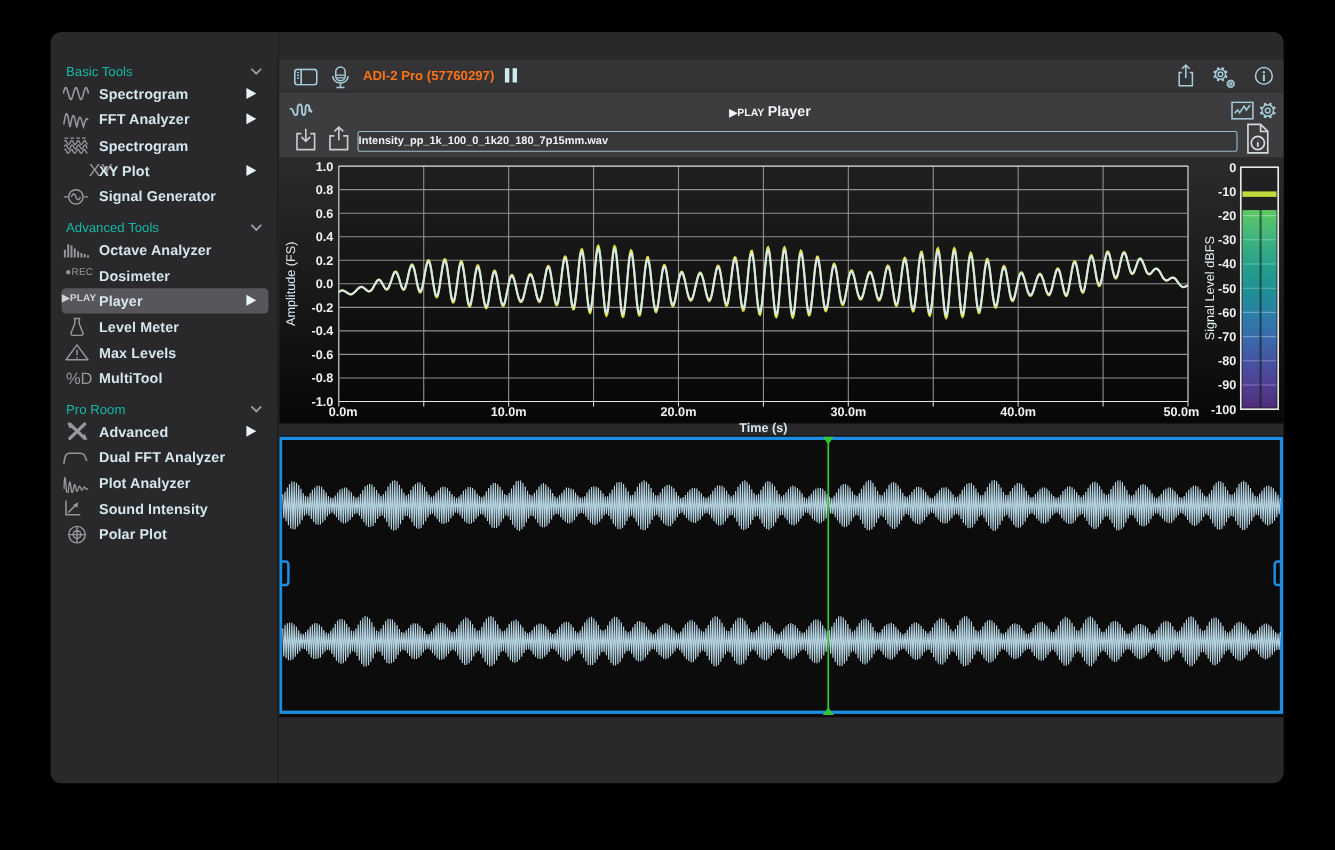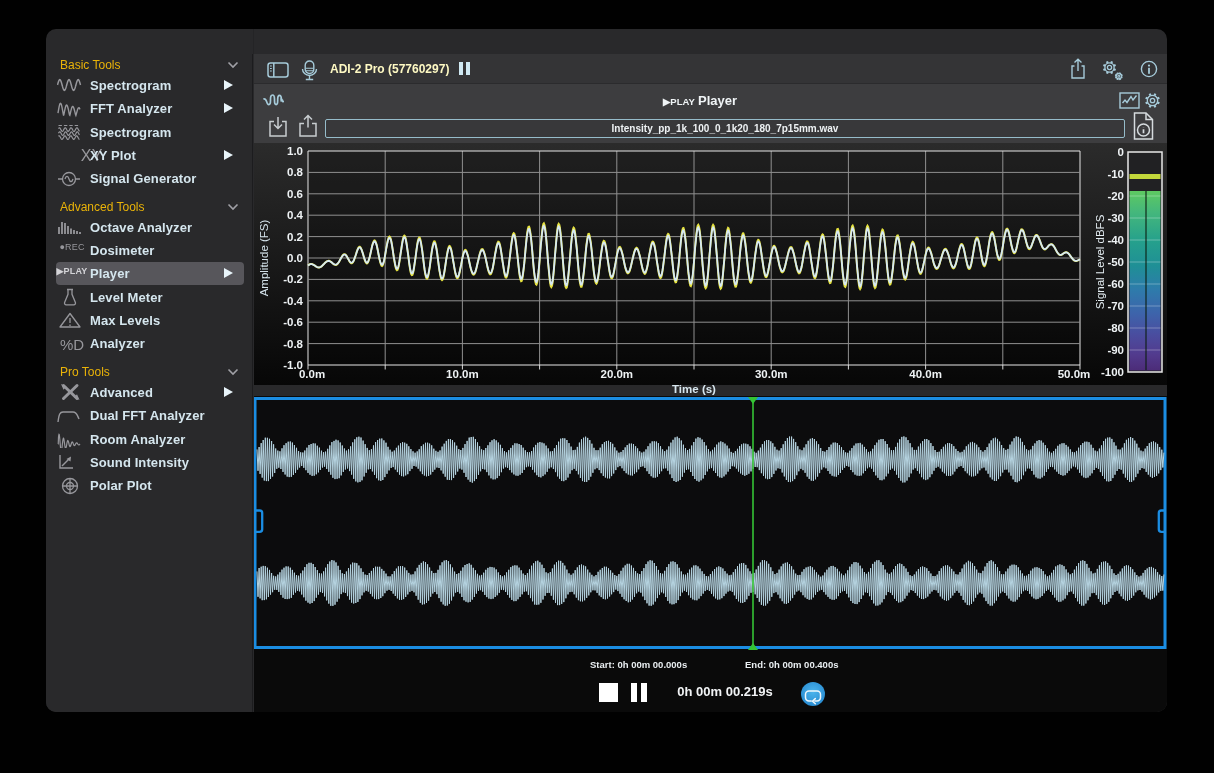--- a/index.html
+++ b/index.html
@@ -1,34 +1,34 @@
 <!DOCTYPE html>
 <html><head><meta charset="utf-8"><style>
 *{margin:0;padding:0;box-sizing:border-box}
 html,body{width:1214px;height:773px;background:#010101;overflow:hidden}
 body{font-family:"Liberation Sans",sans-serif;position:relative}
 .win{position:absolute;left:46px;top:29px;width:1121px;height:683px;border-radius:10px;overflow:hidden;background:#29292b}
 .tb{position:absolute;left:0;top:0;width:100%;height:25px;background:linear-gradient(#404042,#39393b)}
 .tl{position:absolute;top:8px;width:12px;height:12px;border-radius:50%}
 .title{position:absolute;top:0;left:208px;right:0;height:25px;line-height:27px;text-align:center;color:#cfcfd1;font-size:13px;font-weight:bold}
 .side{position:absolute;left:0;top:25px;width:207px;bottom:0;background:#29292b;border-right:1px solid #1c1c1e}
-.sh{position:absolute;left:14px;color:#eab308;font-size:12px}
+.sh{position:absolute;left:14px;color:#14b8a6;font-size:12px}
 .si{position:absolute;left:44px;color:#d5e6ee;font-size:13px;font-weight:bold;letter-spacing:.1px}
 .arr{position:absolute;left:178px;width:0;height:0;border-left:9px solid #e8f4fa;border-top:5.5px solid transparent;border-bottom:5.5px solid transparent}
 .ic{position:absolute;left:11px;width:26px;height:18px}
 .hl{position:absolute;left:9.5px;width:188px;height:23px;background:#57565b;border-radius:4px}
 .main{position:absolute;left:208px;top:25px;right:0;bottom:0}
 .row1{position:absolute;left:0;top:0;width:100%;height:30px;background:#343436;border-bottom:1px solid #2b2b2d}
 .row2{position:absolute;left:0;top:30px;width:100%;height:59px;background:#3d3d3f}
 .chart{position:absolute;left:0;top:89px;width:100%;height:242px;background:linear-gradient(#2b2b2b,#070707)}
 .wav{position:absolute;left:0;top:342px;width:100%;height:256px;background:#0a0a0a}
 .trans{position:absolute;left:0;top:598px;width:100%;height:60px;background:#0a0a0a}
 .t1{position:absolute;color:#e9eef1;font-size:9.5px}
-.devtxt{position:absolute;left:76px;top:8px;color:#fef9c3;font-size:12px;font-weight:bold}
-.fileline{position:absolute;left:71px;top:35px;width:800px;height:19px;border:1px solid #96bcca;border-radius:2px;background:#38383a;text-align:center;color:#eef2f4;font-size:10px;line-height:18px;font-weight:bold}
+.devtxt{position:absolute;left:76px;top:8px;color:#f97316;font-size:12px;font-weight:bold}
+.fileline{position:absolute;left:71px;top:35px;width:800px;height:19px;border:1px solid #96bcca;border-radius:2px;background:#38383a;color:#eef2f4;font-size:10px;line-height:18px;font-weight:bold}
 .ptxt{position:absolute;color:#f0f4f6}
 svg{position:absolute;display:block}
 </style></head><body>
 <div class="win">
 <div style="position:absolute;left:207px;top:0;width:1px;height:25px;background:#242426;z-index:5"></div>
 <div class="side">
 <div class="hl" style="top:208.0px"></div>
 <div class="ic" style="top:22.299999999999997px">
         <svg width="26" height="18" viewBox="0 0 26 18">
           <path d="M0.50 9.00 L0.88 7.60 L1.27 6.30 L1.65 5.18 L2.03 4.32 L2.42 3.78 L2.80 3.60 L3.18 3.78 L3.57 4.32 L3.95 5.18 L4.33 6.30 L4.72 7.60 L5.10 9.00 L5.48 10.40 L5.87 11.70 L6.25 12.82 L6.63 13.68 L7.02 14.22 L7.40 14.40 L7.78 14.22 L8.17 13.68 L8.55 12.82 L8.93 11.70 L9.32 10.40 L9.70 9.00 L10.08 7.60 L10.47 6.30 L10.85 5.18 L11.23 4.32 L11.62 3.78 L12.00 3.60 L12.38 3.78 L12.77 4.32 L13.15 5.18 L13.53 6.30 L13.92 7.60 L14.30 9.00 L14.68 10.40 L15.07 11.70 L15.45 12.82 L15.83 13.68 L16.22 14.22 L16.60 14.40 L16.98 14.22 L17.37 13.68 L17.75 12.82 L18.13 11.70 L18.52 10.40 L18.90 9.00 L19.28 7.60 L19.67 6.30 L20.05 5.18 L20.43 4.32 L20.82 3.78 L21.20 3.60 L21.58 3.78 L21.97 4.32 L22.35 5.18 L22.73 6.30 L23.12 7.60 L23.50 9.00" fill="none" stroke="#97979c" stroke-width="1.5"></path>
@@ -106,21 +106,21 @@
           <g stroke="#97979c" stroke-width="1.3" fill="none">
             <path d="M13 2.5 L23 16 H3 Z" stroke-linejoin="round"></path>
             <path d="M13 7 v5 M13 13.6 v1.4"></path>
           </g>
         </svg>
       </div>
 <div class="si" style="top:258.9px">Max Levels</div>
 <div class="ic" style="top:281.7px;left:9px;width:34px;text-align:center">
         <div style="color:#97979c;font-size:15px">%D</div>
       </div>
-<div class="si" style="top:282.2px">Analyzer</div>
+<div class="si" style="top:282.2px">MultiTool</div>
 <div class="ic" style="top:329.4px">
         <svg width="26" height="18" viewBox="0 0 26 18">
           <g stroke="#97979c" stroke-width="3.0" stroke-linecap="round">
             <path d="M6.5 2.5 L20 15.5"></path>
             <path d="M20 2.5 L6.5 15.5"></path>
           </g>
           <g fill="#97979c">
             <path d="M4 1 l5.5 2.5 -3 3.2 z"></path>
             <path d="M22.5 17 l-5.5 -2.5 3 -3.2 z"></path>
           </g>
@@ -132,21 +132,21 @@
         <svg width="26" height="18" viewBox="0 0 26 18">
           <path d="M1 15 C2 7 3 5 6 5 L16 5 C20 5 20 8 22 12" fill="none" stroke="#97979c" stroke-width="1.4"></path>
         </svg>
       </div>
 <div class="si" style="top:354.2px">Dual FFT Analyzer</div>
 <div class="ic" style="top:376px">
         <svg width="26" height="18" viewBox="0 0 26 18">
           <path d="M1.00 14.00 L1.24 14.00 L1.49 7.33 L1.73 5.26 L1.98 4.35 L2.22 4.62 L2.47 5.99 L2.71 8.22 L2.96 11.01 L3.20 14.00 L3.44 16.82 L3.69 19.15 L3.93 20.74 L4.18 21.44 L4.42 21.23 L4.67 20.18 L4.91 18.45 L5.16 16.30 L5.40 14.00 L5.64 11.83 L5.89 10.03 L6.13 8.81 L6.38 8.26 L6.62 8.43 L6.87 9.24 L7.11 10.57 L7.36 12.22 L7.60 14.00 L7.84 15.68 L8.09 17.06 L8.33 18.00 L8.58 18.42 L8.82 18.30 L9.07 17.67 L9.31 16.65 L9.56 15.37 L9.80 14.00 L10.04 12.71 L10.29 11.64 L10.53 10.91 L10.78 10.59 L11.02 10.69 L11.27 11.17 L11.51 11.96 L11.76 12.94 L12.00 14.00 L12.24 15.00 L12.49 15.82 L12.73 16.38 L12.98 16.63 L13.22 16.56 L13.47 16.18 L13.71 15.57 L13.96 14.81 L14.20 14.00 L14.44 13.23 L14.69 12.60 L14.93 12.16 L15.18 11.97 L15.42 12.03 L15.67 12.32 L15.91 12.79 L16.16 13.37 L16.40 14.00 L16.64 14.59 L16.89 15.08 L17.13 15.42 L17.38 15.56 L17.62 15.52 L17.87 15.30 L18.11 14.94 L18.36 14.48 L18.60 14.00 L18.84 13.54 L19.09 13.17 L19.33 12.91 L19.58 12.79 L19.82 12.83 L20.07 13.00 L20.31 13.28 L20.56 13.63 L20.80 14.00 L21.04 14.35 L21.29 14.64 L21.53 14.84 L21.78 14.93 L22.02 14.90 L22.27 14.77 L22.51 14.56 L22.76 14.29 L23.00 14.00" fill="none" stroke="#97979c" stroke-width="1.2"></path>
         </svg>
       </div>
-<div class="si" style="top:377.5px">Room Analyzer</div>
+<div class="si" style="top:377.5px">Plot Analyzer</div>
 <div class="ic" style="top:399.4px">
         <svg width="26" height="18" viewBox="0 0 26 18">
           <g stroke="#97979c" stroke-width="1.4" fill="none">
             <path d="M3 2 V15 H16"></path>
             <path d="M5 13 L12 6"></path>
           </g>
           <path d="M14 3.5 L13.5 8.5 L9.5 6 Z" fill="#97979c"></path>
         </svg>
       </div>
 <div class="si" style="top:400.9px">Sound Intensity</div>
@@ -161,21 +161,21 @@
       </div>
 <div class="si" style="top:424.2px">Polar Plot</div>
 <div class="sh" style="top:3.5px">Basic Tools</div>
 <svg style="left:181px;top:6.5px" width="12" height="8" viewBox="0 0 12 8">
         <path d="M1.5 1.5 L6 6 L10.5 1.5" fill="none" stroke="#a0a0a6" stroke-width="1.6"></path>
       </svg>
 <div class="sh" style="top:145.5px">Advanced Tools</div>
 <svg style="left:181px;top:148.5px" width="12" height="8" viewBox="0 0 12 8">
         <path d="M1.5 1.5 L6 6 L10.5 1.5" fill="none" stroke="#a0a0a6" stroke-width="1.6"></path>
       </svg>
-<div class="sh" style="top:310.5px">Pro Tools</div>
+<div class="sh" style="top:310.5px">Pro Room</div>
 <svg style="left:181px;top:313.5px" width="12" height="8" viewBox="0 0 12 8">
         <path d="M1.5 1.5 L6 6 L10.5 1.5" fill="none" stroke="#a0a0a6" stroke-width="1.6"></path>
       </svg>
 </div>
     <div class="main">
 <div class="row1">
 <svg style="left:13px;top:8px" width="22" height="16" viewBox="0 0 22 16">
           <g stroke="#a6cbda" stroke-width="1.5" fill="none">
             <rect x="1" y="1" width="20" height="14" rx="2.5"></rect>
             <path d="M6.8 1 V15"></path>
@@ -378,28 +378,13 @@
 <rect x="1" y="2.5" width="910" height="249" fill="#0c0c0d" stroke="#1b8de2" stroke-width="3"></rect>
 <path d="M3.0 53.4 L4.0 74.8 L5.1 51.0 L6.1 77.9 L7.2 47.1 L8.2 81.6 L9.2 44.0 L10.3 84.5 L11.3 41.7 L12.4 85.1 L13.4 41.8 L14.4 85.1 L15.5 42.8 L16.5 82.9 L17.6 45.0 L18.6 80.5 L19.6 48.3 L20.7 77.0 L21.7 52.5 L22.8 72.8 L23.8 54.6 L24.8 71.7 L25.9 55.3 L26.9 73.0 L28.0 52.3 L29.0 75.9 L30.0 49.2 L31.1 78.5 L32.1 47.2 L33.2 80.6 L34.2 45.7 L35.2 81.1 L36.3 45.5 L37.3 80.8 L38.4 46.6 L39.4 78.9 L40.4 49.1 L41.5 76.9 L42.5 51.8 L43.6 73.6 L44.6 55.0 L45.6 71.5 L46.7 56.3 L47.7 70.0 L48.8 56.5 L49.8 71.8 L50.8 54.5 L51.9 74.2 L52.9 51.7 L54.0 76.9 L55.0 49.0 L56.0 78.7 L57.1 48.0 L58.1 79.9 L59.2 47.3 L60.2 79.7 L61.2 47.5 L62.3 78.3 L63.3 49.7 L64.4 76.4 L65.4 51.6 L66.4 73.9 L67.5 54.7 L68.5 71.5 L69.6 56.2 L70.6 70.7 L71.6 55.6 L72.7 72.9 L73.7 52.8 L74.8 75.8 L75.8 49.4 L76.8 78.7 L77.9 46.1 L78.9 81.8 L80.0 44.9 L81.0 83.1 L82.0 43.7 L83.1 82.8 L84.1 44.4 L85.2 82.2 L86.2 46.5 L87.2 79.4 L88.3 49.5 L89.3 75.9 L90.4 52.5 L91.4 73.5 L92.4 54.6 L93.5 72.5 L94.5 53.3 L95.6 75.1 L96.6 50.4 L97.6 78.6 L98.7 46.4 L99.7 82.8 L100.8 43.3 L101.8 85.4 L102.8 41.3 L103.9 86.4 L104.9 40.7 L106.0 85.9 L107.0 41.5 L108.0 84.3 L109.1 44.6 L110.1 80.5 L111.2 48.2 L112.2 76.8 L113.2 51.9 L114.3 73.4 L115.3 54.2 L116.4 73.0 L117.4 53.2 L118.4 75.4 L119.5 49.4 L120.5 78.8 L121.6 46.0 L122.6 82.2 L123.6 44.0 L124.7 84.3 L125.7 42.7 L126.8 84.9 L127.8 42.5 L128.8 84.0 L129.9 44.4 L130.9 81.1 L132.0 46.7 L133.0 77.8 L134.0 50.8 L135.1 74.4 L136.1 53.7 L137.2 71.9 L138.2 55.7 L139.2 71.1 L140.3 54.5 L141.3 73.5 L142.4 51.8 L143.4 76.1 L144.4 49.6 L145.5 78.6 L146.5 47.3 L147.6 80.1 L148.6 46.2 L149.6 80.4 L150.7 46.7 L151.7 79.4 L152.8 47.8 L153.8 78.2 L154.8 50.3 L155.9 75.1 L156.9 53.1 L158.0 72.8 L159.0 55.3 L160.0 70.0 L161.1 56.7 L162.1 70.6 L163.2 55.4 L164.2 72.7 L165.2 53.3 L166.3 75.3 L167.3 50.2 L168.4 78.1 L169.4 48.5 L170.4 79.5 L171.5 46.8 L172.5 80.3 L173.6 46.7 L174.6 79.9 L175.6 47.6 L176.7 78.5 L177.7 49.3 L178.8 75.9 L179.8 52.7 L180.8 73.6 L181.9 54.8 L182.9 71.5 L184.0 55.8 L185.0 72.0 L186.0 54.4 L187.1 74.4 L188.1 50.6 L189.2 77.6 L190.2 47.7 L191.2 80.7 L192.3 44.9 L193.3 83.7 L194.4 43.1 L195.4 84.0 L196.4 43.1 L197.5 84.1 L198.5 44.2 L199.6 81.9 L200.6 46.5 L201.6 78.7 L202.7 49.7 L203.7 75.5 L204.8 53.1 L205.8 72.6 L206.8 54.0 L207.9 73.6 L208.9 51.9 L210.0 76.8 L211.0 48.1 L212.0 81.0 L213.1 44.9 L214.1 83.6 L215.2 41.6 L216.2 85.8 L217.2 41.0 L218.3 86.7 L219.3 40.8 L220.4 85.1 L221.4 43.0 L222.4 83.0 L223.5 46.4 L224.5 78.9 L225.6 50.2 L226.6 75.3 L227.6 53.4 L228.7 73.0 L229.7 54.2 L230.8 73.5 L231.8 52.0 L232.8 76.1 L233.9 49.3 L234.9 79.4 L236.0 46.2 L237.0 82.3 L238.0 44.3 L239.1 83.4 L240.1 43.2 L241.2 83.3 L242.2 44.4 L243.2 82.1 L244.3 46.5 L245.3 79.8 L246.4 48.8 L247.4 76.2 L248.4 52.2 L249.5 72.5 L250.5 55.1 L251.6 71.2 L252.6 56.4 L253.6 71.8 L254.7 54.2 L255.7 74.1 L256.8 51.9 L257.8 76.5 L258.8 49.3 L259.9 78.4 L260.9 47.3 L262.0 79.6 L263.0 47.4 L264.0 79.8 L265.1 48.0 L266.1 78.7 L267.2 49.0 L268.2 77.0 L269.2 51.7 L270.3 73.8 L271.3 54.3 L272.4 71.2 L273.4 56.1 L274.4 70.4 L275.5 56.3 L276.5 70.9 L277.6 55.1 L278.6 73.7 L279.6 51.5 L280.7 76.4 L281.7 48.9 L282.8 79.2 L283.8 46.8 L284.8 80.9 L285.9 46.0 L286.9 81.4 L288.0 46.6 L289.0 80.1 L290.0 47.4 L291.1 78.4 L292.1 49.6 L293.2 75.8 L294.2 52.4 L295.2 72.5 L296.3 55.5 L297.3 71.3 L298.4 55.2 L299.4 73.0 L300.4 52.3 L301.5 76.1 L302.5 49.1 L303.6 80.4 L304.6 45.7 L305.6 82.7 L306.7 42.7 L307.7 84.9 L308.8 42.2 L309.8 85.2 L310.8 42.4 L311.9 84.1 L312.9 44.0 L314.0 81.5 L315.0 47.1 L316.0 77.7 L317.1 50.6 L318.1 74.2 L319.2 54.2 L320.2 72.8 L321.2 53.8 L322.3 74.8 L323.3 50.9 L324.4 78.3 L325.4 46.6 L326.4 81.9 L327.5 43.3 L328.5 85.1 L329.6 41.7 L330.6 86.0 L331.6 40.7 L332.7 85.9 L333.7 41.9 L334.8 84.1 L335.8 44.1 L336.8 80.6 L337.9 47.7 L338.9 76.8 L340.0 51.8 L341.0 73.3 L342.0 54.2 L343.1 72.2 L344.1 54.2 L345.2 74.1 L346.2 51.7 L347.2 77.2 L348.3 48.2 L349.3 79.9 L350.4 46.2 L351.4 81.5 L352.4 45.0 L353.5 82.3 L354.5 44.8 L355.6 82.4 L356.6 46.0 L357.6 80.1 L358.7 47.8 L359.7 77.5 L360.8 51.4 L361.8 74.1 L362.8 54.6 L363.9 71.2 L364.9 56.7 L366.0 70.1 L367.0 55.9 L368.0 72.3 L369.1 54.0 L370.1 74.9 L371.2 51.4 L372.2 77.2 L373.2 49.1 L374.3 78.5 L375.3 47.6 L376.4 79.3 L377.4 47.6 L378.4 79.5 L379.5 48.0 L380.5 77.7 L381.6 50.3 L382.6 76.2 L383.6 52.4 L384.7 73.3 L385.7 55.3 L386.8 70.9 L387.8 56.6 L388.8 70.3 L389.9 55.7 L390.9 71.9 L392.0 53.4 L393.0 75.2 L394.0 50.2 L395.1 77.9 L396.1 47.4 L397.2 80.2 L398.2 45.4 L399.2 81.6 L400.3 45.3 L401.3 81.7 L402.4 45.6 L403.4 80.7 L404.4 47.2 L405.5 77.9 L406.5 50.2 L407.6 75.2 L408.6 53.4 L409.6 72.5 L410.7 55.2 L411.7 72.3 L412.8 53.7 L413.8 74.7 L414.8 50.4 L415.9 78.3 L416.9 46.6 L418.0 82.1 L419.0 43.8 L420.0 85.0 L421.1 41.4 L422.1 86.0 L423.2 40.7 L424.2 85.2 L425.2 42.2 L426.3 84.0 L427.3 44.5 L428.4 80.7 L429.4 48.7 L430.4 76.6 L431.5 52.2 L432.5 73.8 L433.6 54.0 L434.6 73.3 L435.6 52.9 L436.7 76.0 L437.7 49.5 L438.8 80.0 L439.8 46.0 L440.8 83.0 L441.9 42.6 L442.9 84.8 L444.0 41.2 L445.0 85.7 L446.0 41.8 L447.1 84.3 L448.1 43.5 L449.2 82.5 L450.2 46.1 L451.2 79.0 L452.3 49.6 L453.3 75.4 L454.4 53.1 L455.4 72.7 L456.4 55.5 L457.5 72.1 L458.5 53.8 L459.6 74.7 L460.6 51.5 L461.6 77.0 L462.7 48.6 L463.7 80.1 L464.8 46.5 L465.8 81.4 L466.8 45.4 L467.9 81.8 L468.9 46.2 L470.0 80.4 L471.0 47.6 L472.0 78.4 L473.1 49.6 L474.1 75.6 L475.2 52.5 L476.2 73.0 L477.2 55.9 L478.3 70.2 L479.3 56.9 L480.4 70.5 L481.4 55.2 L482.4 72.5 L483.5 52.8 L484.5 75.5 L485.6 50.0 L486.6 77.4 L487.6 48.4 L488.7 78.8 L489.7 47.5 L490.8 79.8 L491.8 47.7 L492.8 78.9 L493.9 48.3 L494.9 77.7 L496.0 50.3 L497.0 75.4 L498.0 52.8 L499.1 72.8 L500.1 55.7 L501.2 71.0 L502.2 56.8 L503.2 71.2 L504.3 54.6 L505.3 74.1 L506.4 51.7 L507.4 77.2 L508.4 48.2 L509.5 79.9 L510.5 45.4 L511.6 82.4 L512.6 44.0 L513.6 83.2 L514.7 44.1 L515.7 82.9 L516.8 45.4 L517.8 81.1 L518.8 47.3 L519.9 77.9 L520.9 50.8 L522.0 74.5 L523.0 53.7 L524.0 72.3 L525.1 54.6 L526.1 72.8 L527.2 52.2 L528.2 76.5 L529.2 48.3 L530.3 80.4 L531.3 45.0 L532.4 83.9 L533.4 42.0 L534.4 85.9 L535.5 40.6 L536.5 86.1 L537.6 40.6 L538.6 85.1 L539.6 42.9 L540.7 83.1 L541.7 46.2 L542.8 79.2 L543.8 50.2 L544.8 75.3 L545.9 53.5 L546.9 72.8 L548.0 54.3 L549.0 74.2 L550.0 51.6 L551.1 76.8 L552.1 48.3 L553.2 80.6 L554.2 44.8 L555.2 82.9 L556.3 42.8 L557.3 84.6 L558.4 42.1 L559.4 84.9 L560.4 43.0 L561.5 83.3 L562.5 45.4 L563.6 80.6 L564.6 48.3 L565.6 77.1 L566.7 52.0 L567.7 73.5 L568.8 55.0 L569.8 71.3 L570.8 55.7 L571.9 72.3 L572.9 54.0 L574.0 75.0 L575.0 51.0 L576.0 77.8 L577.1 48.6 L578.1 79.7 L579.2 46.7 L580.2 80.4 L581.2 46.5 L582.3 80.7 L583.3 47.1 L584.4 78.9 L585.4 49.1 L586.4 77.0 L587.5 51.3 L588.5 73.9 L589.6 54.2 L590.6 71.7 L591.6 56.4 L592.7 70.0 L593.7 56.8 L594.8 70.7 L595.8 54.7 L596.8 74.0 L597.9 52.1 L598.9 76.2 L600.0 49.6 L601.0 78.6 L602.0 47.5 L603.1 79.6 L604.1 47.2 L605.2 79.9 L606.2 46.9 L607.2 79.5 L608.3 48.6 L609.3 77.3 L610.4 50.9 L611.4 75.0 L612.4 53.3 L613.5 72.3 L614.5 55.9 L615.6 71.2 L616.6 55.4 L617.6 72.6 L618.7 52.8 L619.7 75.8 L620.8 49.2 L621.8 79.4 L622.8 46.6 L623.9 81.8 L624.9 43.8 L626.0 84.1 L627.0 43.1 L628.0 84.3 L629.1 43.0 L630.1 83.3 L631.2 45.2 L632.2 80.4 L633.2 48.0 L634.3 77.5 L635.3 51.7 L636.4 73.7 L637.4 54.2 L638.4 72.4 L639.5 54.1 L640.5 74.6 L641.6 50.9 L642.6 78.6 L643.6 46.8 L644.7 81.9 L645.7 43.3 L646.8 84.7 L647.8 40.9 L648.8 86.5 L649.9 40.4 L650.9 86.4 L652.0 41.3 L653.0 84.6 L654.0 44.1 L655.1 81.2 L656.1 47.2 L657.2 77.4 L658.2 51.4 L659.2 73.6 L660.3 53.9 L661.3 72.2 L662.4 53.9 L663.4 74.8 L664.4 50.6 L665.5 77.5 L666.5 47.6 L667.6 81.2 L668.6 45.2 L669.6 83.2 L670.7 43.2 L671.7 84.1 L672.8 43.0 L673.8 83.3 L674.8 44.3 L675.9 81.2 L676.9 47.1 L678.0 78.2 L679.0 50.1 L680.0 74.7 L681.1 54.0 L682.1 71.8 L683.2 56.0 L684.2 70.7 L685.2 55.7 L686.3 72.4 L687.3 53.2 L688.4 75.6 L689.4 50.8 L690.4 77.3 L691.5 48.6 L692.5 79.6 L693.6 47.1 L694.6 79.9 L695.6 47.2 L696.7 79.9 L697.7 48.0 L698.8 78.4 L699.8 50.2 L700.8 75.5 L701.9 52.9 L702.9 72.7 L704.0 55.0 L705.0 70.8 L706.0 56.5 L707.1 70.1 L708.1 55.8 L709.2 72.0 L710.2 53.8 L711.2 75.2 L712.3 50.3 L713.3 77.3 L714.4 48.5 L715.4 79.3 L716.4 46.5 L717.5 80.4 L718.5 45.9 L719.6 80.3 L720.6 46.9 L721.6 79.6 L722.7 48.7 L723.7 77.5 L724.8 51.3 L725.8 74.3 L726.8 54.1 L727.9 72.3 L728.9 55.7 L730.0 71.5 L731.0 54.0 L732.0 74.5 L733.1 51.1 L734.1 77.7 L735.2 47.5 L736.2 81.3 L737.2 44.4 L738.3 83.4 L739.3 42.4 L740.4 84.9 L741.4 41.7 L742.4 85.0 L743.5 42.9 L744.5 83.1 L745.6 45.6 L746.6 80.2 L747.6 49.0 L748.7 76.5 L749.7 52.2 L750.8 73.7 L751.8 53.9 L752.8 73.5 L753.9 52.9 L754.9 76.4 L756.0 48.6 L757.0 79.7 L758.0 45.5 L759.1 83.4 L760.1 42.2 L761.2 86.0 L762.2 40.5 L763.2 86.3 L764.3 40.9 L765.3 85.1 L766.4 42.5 L767.4 83.2 L768.4 45.9 L769.5 79.2 L770.5 49.4 L771.6 75.3 L772.6 53.3 L773.6 72.4 L774.7 54.4 L775.7 72.5 L776.8 53.5 L777.8 75.0 L778.8 49.9 L779.9 78.6 L780.9 47.4 L782.0 81.3 L783.0 44.9 L784.0 82.4 L785.1 44.0 L786.1 82.7 L787.2 44.6 L788.2 81.4 L789.2 46.7 L790.3 79.7 L791.3 49.2 L792.4 76.0 L793.4 52.4 L794.4 73.1 L795.5 55.7 L796.5 71.0 L797.6 56.8 L798.6 71.1 L799.6 55.2 L800.7 73.4 L801.7 52.8 L802.8 75.6 L803.8 49.8 L804.8 77.8 L805.9 48.3 L806.9 79.0 L808.0 47.3 L809.0 79.7 L810.0 47.2 L811.1 79.2 L812.1 48.9 L813.2 77.1 L814.2 50.7 L815.2 74.7 L816.3 53.4 L817.3 72.4 L818.4 55.9 L819.4 70.4 L820.4 56.4 L821.5 71.2 L822.5 54.9 L823.6 73.3 L824.6 51.7 L825.6 76.8 L826.7 49.1 L827.7 79.5 L828.8 47.1 L829.8 81.4 L830.8 45.7 L831.9 82.1 L832.9 45.7 L834.0 81.5 L835.0 46.2 L836.0 79.6 L837.1 48.7 L838.1 77.3 L839.2 51.9 L840.2 74.0 L841.2 54.6 L842.3 71.8 L843.3 55.4 L844.4 72.9 L845.4 52.6 L846.4 76.1 L847.5 49.4 L848.5 79.9 L849.6 45.1 L850.6 82.8 L851.6 42.8 L852.7 85.2 L853.7 41.6 L854.8 85.5 L855.8 41.4 L856.8 85.0 L857.9 42.9 L858.9 82.1 L860.0 46.3 L861.0 78.7 L862.0 49.7 L863.1 75.0 L864.1 53.4 L865.2 73.0 L866.2 53.6 L867.2 73.7 L868.3 51.7 L869.3 77.6 L870.4 47.3 L871.4 81.5 L872.4 43.8 L873.5 84.0 L874.5 42.3 L875.6 85.8 L876.6 41.0 L877.6 85.9 L878.7 42.1 L879.7 84.3 L880.8 44.6 L881.8 81.1 L882.8 47.7 L883.9 77.6 L884.9 51.7 L886.0 74.1 L887.0 54.6 L888.0 72.1 L889.1 55.4 L890.1 72.7 L891.2 52.6 L892.2 75.9 L893.2 50.0 L894.3 78.6 L895.3 47.2 L896.4 80.6 L897.4 45.9 L898.4 81.9 L899.5 45.4 L900.5 81.0 L901.6 46.5 L902.6 79.9 L903.6 47.9 L904.7 77.4 L905.7 51.1 L906.8 74.1 L907.8 53.7 L908.8 71.5 L909.9 56.6" fill="none" stroke="#b5d3e0" stroke-width="1"></path>
 <path d="M3.0 175.4 L4.0 200.8 L5.1 172.0 L6.1 202.4 L7.2 170.7 L8.2 204.2 L9.2 169.9 L10.3 204.1 L11.3 170.2 L12.4 203.3 L13.4 171.7 L14.4 201.0 L15.5 173.9 L16.5 198.6 L17.6 177.0 L18.6 196.2 L19.6 179.8 L20.7 193.8 L21.7 180.4 L22.8 193.9 L23.8 178.6 L24.8 195.9 L25.9 176.3 L26.9 198.9 L28.0 173.6 L29.0 201.7 L30.0 171.7 L31.1 203.0 L32.1 170.4 L33.2 203.1 L34.2 170.5 L35.2 202.7 L36.3 171.7 L37.3 201.8 L38.4 173.9 L39.4 198.8 L40.4 176.7 L41.5 196.5 L42.5 179.0 L43.6 194.8 L44.6 179.7 L45.6 195.4 L46.7 177.4 L47.7 198.5 L48.8 174.6 L49.8 201.3 L50.8 171.1 L51.9 204.7 L52.9 168.2 L54.0 206.6 L55.0 166.8 L56.0 207.7 L57.1 166.8 L58.1 207.0 L59.2 168.0 L60.2 205.1 L61.2 171.0 L62.3 201.7 L63.3 174.1 L64.4 198.6 L65.4 177.3 L66.4 196.1 L67.5 177.6 L68.5 197.0 L69.6 175.4 L70.6 200.4 L71.6 171.7 L72.7 204.4 L73.7 168.1 L74.8 207.6 L75.8 165.5 L76.8 209.8 L77.9 164.0 L78.9 209.9 L80.0 164.6 L81.0 208.7 L82.0 166.4 L83.1 205.7 L84.1 169.8 L85.2 202.6 L86.2 173.9 L87.2 198.1 L88.3 177.3 L89.3 196.3 L90.4 178.0 L91.4 197.0 L92.4 175.5 L93.5 200.1 L94.5 172.0 L95.6 203.6 L96.6 168.6 L97.6 206.6 L98.7 166.6 L99.7 207.5 L100.8 166.8 L101.8 207.0 L102.8 167.2 L103.9 205.9 L104.9 169.5 L106.0 203.1 L107.0 172.3 L108.0 199.4 L109.1 175.9 L110.1 196.4 L111.2 178.6 L112.2 194.8 L113.2 179.0 L114.3 195.6 L115.3 177.0 L116.4 197.8 L117.4 174.9 L118.4 200.4 L119.5 172.0 L120.5 202.7 L121.6 170.7 L122.6 203.2 L123.6 170.8 L124.7 203.1 L125.7 170.8 L126.8 202.0 L127.8 172.9 L128.8 200.2 L129.9 174.9 L130.9 197.2 L132.0 177.6 L133.0 194.7 L134.0 180.3 L135.1 193.8 L136.1 180.4 L137.2 195.0 L138.2 178.2 L139.2 197.6 L140.3 175.1 L141.3 200.0 L142.4 172.6 L143.4 202.4 L144.4 170.4 L145.5 203.8 L146.5 170.2 L147.6 203.8 L148.6 170.2 L149.6 203.1 L150.7 171.6 L151.7 201.0 L152.8 174.4 L153.8 198.4 L154.8 176.9 L155.9 195.8 L156.9 178.6 L158.0 194.9 L159.0 178.3 L160.0 196.3 L161.1 175.4 L162.1 199.8 L163.2 171.8 L164.2 203.7 L165.2 168.9 L166.3 206.8 L167.3 166.9 L168.4 208.5 L169.4 165.4 L170.4 208.2 L171.5 166.0 L172.5 207.0 L173.6 168.3 L174.6 204.6 L175.6 171.5 L176.7 200.7 L177.7 174.9 L178.8 197.5 L179.8 177.1 L180.8 196.0 L181.9 176.9 L182.9 198.2 L184.0 173.8 L185.0 202.1 L186.0 169.4 L187.1 205.7 L188.1 166.3 L189.2 208.4 L190.2 164.6 L191.2 209.8 L192.3 164.0 L193.3 209.5 L194.4 165.2 L195.4 207.8 L196.4 168.4 L197.5 204.4 L198.5 171.6 L199.6 200.4 L200.6 175.6 L201.6 196.6 L202.7 178.0 L203.7 195.9 L204.8 177.2 L205.8 197.5 L206.8 174.8 L207.9 201.0 L208.9 171.4 L210.0 204.3 L211.0 169.0 L212.0 205.7 L213.1 168.0 L214.1 206.4 L215.2 167.3 L216.2 205.9 L217.2 168.8 L218.3 203.6 L219.3 171.8 L220.4 201.0 L221.4 174.3 L222.4 197.6 L223.5 177.8 L224.5 194.8 L225.6 179.6 L226.6 194.2 L227.6 178.9 L228.7 195.7 L229.7 176.7 L230.8 198.9 L231.8 173.8 L232.8 201.1 L233.9 171.9 L234.9 202.6 L236.0 170.9 L237.0 203.1 L238.0 171.1 L239.1 202.7 L240.1 171.6 L241.2 201.0 L242.2 173.4 L243.2 199.3 L244.3 176.4 L245.3 196.8 L246.4 179.0 L247.4 193.8 L248.4 180.4 L249.5 194.1 L250.5 179.4 L251.6 196.0 L252.6 176.4 L253.6 198.9 L254.7 173.8 L255.7 201.6 L256.8 171.1 L257.8 203.9 L258.8 169.8 L259.9 205.2 L260.9 169.3 L262.0 205.1 L263.0 169.5 L264.0 203.3 L265.1 171.6 L266.1 200.9 L267.2 174.3 L268.2 198.3 L269.2 177.6 L270.3 195.7 L271.3 179.0 L272.4 195.3 L273.4 177.1 L274.4 198.8 L275.5 173.4 L276.5 202.1 L277.6 169.7 L278.6 205.3 L279.6 167.3 L280.7 208.5 L281.7 165.3 L282.8 208.8 L283.8 164.7 L284.8 208.5 L285.9 166.3 L286.9 206.8 L288.0 168.7 L289.0 203.5 L290.0 172.1 L291.1 199.8 L292.1 176.3 L293.2 197.0 L294.2 177.3 L295.2 196.9 L296.3 176.0 L297.3 199.7 L298.4 172.5 L299.4 203.7 L300.4 168.7 L301.5 206.8 L302.5 166.3 L303.6 209.1 L304.6 164.7 L305.6 209.1 L306.7 164.9 L307.7 207.9 L308.8 166.9 L309.8 206.1 L310.8 169.6 L311.9 202.3 L312.9 173.6 L314.0 198.4 L315.0 177.3 L316.0 196.1 L317.1 178.8 L318.1 195.8 L319.2 177.4 L320.2 198.3 L321.2 174.2 L322.3 201.6 L323.3 171.4 L324.4 204.2 L325.4 169.1 L326.4 205.3 L327.5 168.5 L328.5 205.4 L329.6 169.5 L330.6 204.3 L331.6 170.4 L332.7 201.9 L333.7 173.6 L334.8 199.4 L335.8 176.6 L336.8 196.3 L337.9 178.8 L338.9 194.3 L340.0 180.4 L341.0 194.4 L342.0 179.0 L343.1 196.9 L344.1 175.8 L345.2 199.4 L346.2 173.8 L347.2 201.1 L348.3 172.0 L349.3 202.8 L350.4 170.7 L351.4 203.3 L352.4 170.8 L353.5 202.5 L354.5 172.3 L355.6 200.5 L356.6 174.4 L357.6 198.3 L358.7 176.8 L359.7 196.1 L360.8 179.0 L361.8 193.6 L362.8 179.9 L363.9 195.1 L364.9 178.1 L366.0 197.7 L367.0 174.8 L368.0 200.9 L369.1 171.7 L370.1 203.3 L371.2 169.4 L372.2 205.0 L373.2 167.8 L374.3 206.3 L375.3 167.8 L376.4 205.7 L377.4 169.5 L378.4 203.5 L379.5 171.9 L380.5 201.0 L381.6 175.2 L382.6 197.3 L383.6 177.4 L384.7 195.6 L385.7 178.1 L386.8 196.7 L387.8 175.1 L388.8 200.4 L389.9 172.1 L390.9 204.1 L392.0 168.1 L393.0 207.3 L394.0 165.5 L395.1 209.6 L396.1 164.2 L397.2 209.8 L398.2 164.7 L399.2 208.5 L400.3 167.0 L401.3 205.5 L402.4 170.1 L403.4 202.1 L404.4 173.9 L405.5 198.7 L406.5 177.1 L407.6 196.3 L408.6 177.7 L409.6 197.3 L410.7 174.8 L411.7 201.0 L412.8 171.1 L413.8 204.9 L414.8 168.1 L415.9 207.4 L416.9 165.7 L418.0 208.4 L419.0 165.3 L420.0 208.2 L421.1 166.1 L422.1 207.1 L423.2 168.3 L424.2 204.1 L425.2 171.8 L426.3 200.1 L427.3 175.5 L428.4 196.4 L429.4 178.5 L430.4 194.7 L431.5 178.7 L432.5 196.0 L433.6 176.9 L434.6 199.2 L435.6 173.6 L436.7 201.7 L437.7 171.6 L438.8 203.4 L439.8 169.5 L440.8 204.2 L441.9 169.3 L442.9 204.3 L444.0 170.4 L445.0 202.6 L446.0 172.6 L447.1 200.1 L448.1 175.3 L449.2 197.6 L450.2 177.9 L451.2 195.1 L452.3 180.0 L453.3 193.9 L454.4 180.4 L455.4 194.9 L456.4 178.1 L457.5 197.8 L458.5 175.4 L459.6 200.3 L460.6 173.1 L461.6 202.4 L462.7 171.4 L463.7 203.6 L464.8 170.4 L465.8 203.4 L466.8 171.2 L467.9 202.2 L468.9 172.5 L470.0 200.1 L471.0 175.2 L472.0 197.6 L473.1 177.6 L474.1 195.6 L475.2 179.3 L476.2 194.7 L477.2 178.8 L478.3 195.8 L479.3 176.2 L480.4 199.3 L481.4 173.2 L482.4 203.0 L483.5 170.1 L484.5 205.3 L485.6 167.8 L486.6 206.7 L487.6 167.1 L488.7 207.0 L489.7 167.2 L490.8 206.0 L491.8 168.9 L492.8 203.3 L493.9 172.5 L494.9 199.8 L496.0 175.3 L497.0 196.8 L498.0 177.7 L499.1 196.0 L500.1 176.9 L501.2 198.3 L502.2 173.5 L503.2 202.0 L504.3 169.9 L505.3 205.8 L506.4 166.5 L507.4 208.8 L508.4 164.2 L509.5 209.6 L510.5 164.3 L511.6 209.5 L512.6 165.4 L513.6 207.4 L514.7 167.8 L515.7 204.8 L516.8 171.3 L517.8 200.8 L518.8 175.3 L519.9 197.1 L520.9 178.1 L522.0 196.2 L523.0 176.9 L524.0 198.6 L525.1 173.6 L526.1 202.3 L527.2 170.4 L528.2 205.2 L529.2 167.8 L530.3 207.5 L531.3 166.8 L532.4 208.0 L533.4 166.4 L534.4 206.9 L535.5 168.0 L536.5 204.5 L537.6 170.3 L538.6 202.1 L539.6 173.7 L540.7 198.6 L541.7 177.6 L542.8 195.6 L543.8 179.1 L544.8 194.5 L545.9 178.9 L546.9 196.2 L548.0 175.8 L549.0 199.2 L550.0 173.2 L551.1 201.4 L552.1 171.5 L553.2 202.9 L554.2 170.8 L555.2 203.8 L556.3 170.1 L557.3 203.4 L558.4 171.4 L559.4 201.4 L560.4 173.8 L561.5 198.7 L562.5 176.4 L563.6 195.9 L564.6 178.8 L565.6 194.4 L566.7 180.7 L567.7 193.8 L568.8 179.5 L569.8 196.1 L570.8 176.5 L571.9 198.6 L572.9 173.7 L574.0 200.9 L575.0 171.4 L576.0 202.8 L577.1 170.0 L578.1 203.7 L579.2 169.9 L580.2 203.8 L581.2 171.1 L582.3 202.7 L583.3 172.8 L584.4 200.1 L585.4 175.6 L586.4 197.0 L587.5 177.7 L588.5 195.3 L589.6 179.4 L590.6 194.9 L591.6 177.6 L592.7 197.7 L593.7 174.3 L594.8 201.4 L595.8 170.7 L596.8 205.0 L597.9 168.2 L598.9 207.1 L600.0 166.2 L601.0 208.0 L602.0 166.1 L603.1 208.1 L604.1 166.8 L605.2 206.1 L606.2 169.7 L607.2 203.0 L608.3 172.5 L609.3 199.3 L610.4 176.1 L611.4 196.3 L612.4 177.8 L613.5 197.0 L614.5 175.9 L615.6 200.2 L616.6 172.2 L617.6 203.9 L618.7 167.9 L619.7 207.4 L620.8 165.8 L621.8 209.6 L622.8 164.3 L623.9 209.5 L624.9 164.2 L626.0 208.5 L627.0 166.3 L628.0 206.4 L629.1 169.1 L630.1 203.1 L631.2 173.6 L632.2 199.2 L633.2 176.7 L634.3 196.0 L635.3 177.9 L636.4 196.7 L637.4 176.5 L638.4 199.1 L639.5 173.4 L640.5 202.6 L641.6 170.0 L642.6 205.0 L643.6 168.2 L644.7 206.5 L645.7 167.4 L646.8 206.2 L647.8 168.1 L648.8 205.1 L649.9 170.2 L650.9 202.6 L652.0 172.5 L653.0 199.7 L654.0 175.9 L655.1 196.5 L656.1 179.2 L657.2 194.1 L658.2 180.1 L659.2 194.9 L660.3 178.5 L661.3 197.0 L662.4 175.6 L663.4 199.6 L664.4 173.1 L665.5 201.6 L666.5 171.2 L667.6 203.0 L668.6 170.5 L669.6 203.1 L670.7 171.2 L671.7 202.1 L672.8 172.3 L673.8 200.5 L674.8 175.0 L675.9 197.7 L676.9 177.5 L678.0 195.5 L679.0 180.0 L680.0 193.9 L681.1 180.1 L682.1 194.3 L683.2 178.6 L684.2 196.9 L685.2 175.0 L686.3 200.4 L687.3 172.3 L688.4 202.5 L689.4 170.3 L690.4 204.1 L691.5 169.5 L692.5 204.7 L693.6 169.3 L694.6 204.2 L695.6 170.8 L696.7 202.1 L697.7 172.9 L698.8 199.5 L699.8 175.5 L700.8 196.9 L701.9 178.2 L702.9 194.8 L704.0 178.6 L705.0 196.8 L706.0 176.1 L707.1 199.8 L708.1 172.5 L709.2 203.9 L710.2 168.5 L711.2 206.5 L712.3 166.6 L713.3 208.9 L714.4 164.8 L715.4 209.2 L716.4 165.7 L717.5 208.0 L718.5 167.3 L719.6 205.4 L720.6 170.1 L721.6 201.7 L722.7 173.6 L723.7 198.4 L724.8 176.8 L725.8 196.5 L726.8 177.2 L727.9 197.8 L728.9 174.8 L730.0 201.4 L731.0 170.6 L732.0 205.1 L733.1 167.0 L734.1 207.8 L735.2 165.1 L736.2 209.6 L737.2 164.2 L738.3 209.6 L739.3 165.6 L740.4 207.2 L741.4 168.0 L742.4 204.5 L743.5 171.3 L744.5 200.5 L745.6 175.1 L746.6 197.2 L747.6 178.3 L748.7 195.5 L749.7 178.3 L750.8 197.0 L751.8 175.5 L752.8 199.5 L753.9 172.6 L754.9 202.5 L756.0 169.8 L757.0 204.6 L758.0 168.7 L759.1 205.7 L760.1 168.6 L761.2 205.5 L762.2 169.2 L763.2 203.6 L764.3 171.3 L765.3 201.1 L766.4 174.5 L767.4 197.6 L768.4 177.5 L769.5 195.2 L770.5 179.9 L771.6 194.2 L772.6 179.7 L773.6 195.0 L774.7 178.0 L775.7 197.8 L776.8 174.7 L777.8 200.5 L778.8 172.6 L779.9 202.4 L780.9 171.4 L782.0 203.3 L783.0 171.2 L784.0 202.9 L785.1 171.9 L786.1 201.4 L787.2 173.0 L788.2 200.0 L789.2 175.1 L790.3 197.3 L791.3 178.5 L792.4 194.9 L793.4 180.3 L794.4 193.6 L795.5 179.5 L796.5 195.8 L797.6 176.8 L798.6 198.7 L799.6 173.9 L800.7 201.5 L801.7 170.5 L802.8 204.3 L803.8 169.3 L804.8 205.9 L805.9 168.3 L806.9 205.6 L808.0 168.9 L809.0 204.3 L810.0 170.2 L811.1 202.6 L812.1 173.4 L813.2 199.2 L814.2 176.6 L815.2 196.1 L816.3 178.4 L817.3 195.4 L818.4 177.2 L819.4 197.8 L820.4 173.7 L821.5 201.8 L822.5 170.2 L823.6 205.3 L824.6 167.1 L825.6 207.9 L826.7 164.9 L827.7 209.6 L828.8 164.3 L829.8 209.6 L830.8 165.1 L831.9 207.5 L832.9 167.9 L834.0 204.3 L835.0 171.8 L836.0 200.7 L837.1 175.3 L838.1 197.2 L839.2 177.5 L840.2 196.9 L841.2 176.8 L842.3 199.1 L843.3 172.9 L844.4 202.8 L845.4 169.3 L846.4 205.9 L847.5 166.4 L848.5 208.3 L849.6 165.7 L850.6 209.0 L851.6 165.4 L852.7 207.8 L853.7 166.9 L854.8 205.8 L855.8 169.7 L856.8 202.3 L857.9 173.1 L858.9 199.0 L860.0 177.3 L861.0 196.0 L862.0 179.0 L863.1 194.8 L864.1 177.8 L865.2 197.6 L866.2 175.6 L867.2 200.3 L868.3 172.5 L869.3 202.9 L870.4 170.2 L871.4 204.4 L872.4 169.3 L873.5 204.9 L874.5 169.6 L875.6 203.9 L876.6 171.1 L877.6 202.0 L878.7 173.3 L879.7 199.6 L880.8 176.4 L881.8 196.3 L882.8 179.0 L883.9 194.4 L884.9 180.6 L886.0 194.0 L887.0 179.7 L888.0 195.6 L889.1 176.9 L890.1 198.7 L891.2 174.1 L892.2 201.3 L893.2 172.5 L894.3 202.5 L895.3 171.0 L896.4 203.5 L897.4 170.9 L898.4 202.8 L899.5 171.9 L900.5 201.4 L901.6 173.3 L902.6 199.4 L903.6 176.2 L904.7 196.5 L905.7 178.7 L906.8 194.9 L907.8 180.0 L908.8 194.6 L909.9 178.5" fill="none" stroke="#b5d3e0" stroke-width="1"></path>
 <line x1="499" y1="4" x2="499" y2="250" stroke="#35c435" stroke-width="1.6"></line>
 <path d="M494 1 h10 l-5 7 z" fill="#35c435"></path>
 <path d="M494 254 h10 l-5 -7 z" fill="#35c435"></path>
 <path d="M2 114.5 h3.6 a2.6 2.6 0 0 1 2.6 2.6 v16.2 a2.6 2.6 0 0 1 -2.6 2.6 h-3.6" fill="none" stroke="#1b8de2" stroke-width="2.3"></path>
 <path d="M911 114.5 h-3.6 a2.6 2.6 0 0 0 -2.6 2.6 v16.2 a2.6 2.6 0 0 0 2.6 2.6 h3.6" fill="none" stroke="#1b8de2" stroke-width="2.3"></path>
 </svg>
 </div>
-<div class="trans">
-<div class="t1" style="left:336px;top:7px;font-weight:bold">Start: 0h 00m 00.000s</div>
-<div class="t1" style="left:491px;top:7px;font-weight:bold">End: 0h 00m 00.400s</div>
-<div style="position:absolute;left:345px;top:31px;width:19px;height:19px;background:#fff"></div>
-<div style="position:absolute;left:377px;top:31px;width:5.5px;height:19px;background:#fff"></div>
-<div style="position:absolute;left:387px;top:31px;width:5.5px;height:19px;background:#fff"></div>
-<div style="position:absolute;left:391px;top:32px;width:160px;text-align:center;color:#f2f4f6;font-size:13px;font-weight:bold">0h 00m 00.219s</div>
-<div style="position:absolute;left:546.5px;top:29.5px;width:24px;height:24px;border-radius:50%;background:radial-gradient(circle at 50% 42%,#4cb4ec,#1d7fc9)"></div>
-<svg style="left:546.5px;top:29.5px" width="24" height="24" viewBox="0 0 24 24">
-          <g fill="none" stroke="#eef7fc" stroke-width="1.5" stroke-linecap="round">
-            <path d="M10.2 19.1 H8 A3.5 3.5 0 0 1 4.5 15.6 V12.4 A3.5 3.5 0 0 1 8 8.9 H16 A3.5 3.5 0 0 1 19.5 12.4 V15.6 A3.5 3.5 0 0 1 16 19.1 H13.8"></path>
-            <path d="M14.3 16.6 L11.5 19.2 L14.3 21.8"></path>
-          </g>
-        </svg>
-</div>
 </div>
   </div>
 </body></html>

